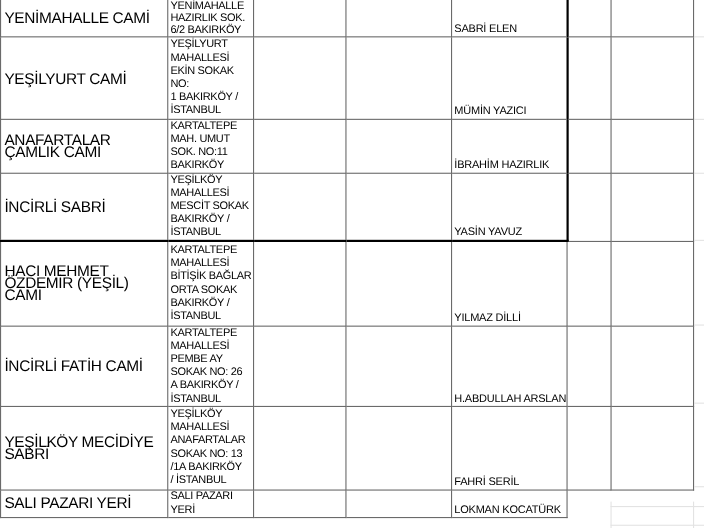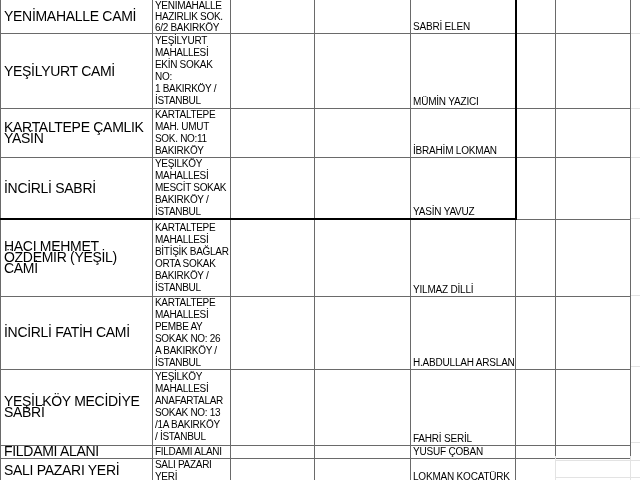--- a/index.html
+++ b/index.html
@@ -82,28 +82,28 @@
 EKİN SOKAK NO:
 1 BAKIRKÖY /
 İSTANBUL</td>
           <td class="empty"></td>
           <td class="empty"></td>
           <td class="person br-bold">MÜMİN YAZICI</td>
           <td class="empty"></td>
           <td class="empty"></td>
         </tr>
         <tr class="r2" style="height: 49px;">
-          <td class="mosque">KARTALTEPE ÇAMLIK YASİN</td>
+          <td class="mosque">ANAFARTALAR ÇAMLIK CAMİ</td>
           <td class="addr">KARTALTEPE
 MAH. UMUT
 SOK. NO:11
 BAKIRKÖY</td>
           <td class="empty"></td>
           <td class="empty"></td>
-          <td class="person br-bold">İBRAHİM LOKMAN</td>
+          <td class="person br-bold">İBRAHİM HAZIRLIK</td>
           <td class="empty"></td>
           <td class="empty"></td>
         </tr>
         <tr class="r3" style="height: 61px;">
           <td class="mosque bb-bold">İNCİRLİ SABRİ</td>
           <td class="addr bb-bold">YEŞİLKÖY
 MAHALLESİ
 MESCİT SOKAK
 BAKIRKÖY /
 İSTANBUL</td>
@@ -149,29 +149,20 @@
 ANAFARTALAR
 SOKAK NO: 13
 /1A BAKIRKÖY
 / İSTANBUL</td>
           <td class="empty"></td>
           <td class="empty"></td>
           <td class="person">FAHRİ SERİL</td>
           <td class="empty"></td>
           <td class="empty"></td>
         </tr>
-        <tr class="r7" style="height: 13px;">
-          <td class="mosque">FİLDAMI ALANI</td>
-          <td class="addr">FİLDAMI ALANI</td>
-          <td class="empty"></td>
-          <td class="empty"></td>
-          <td class="person">YUSUF ÇOBAN</td>
-          <td class="empty"></td>
-          <td class="empty"></td>
-        </tr>
         <tr class="r8" style="height: 25px;">
           <td class="mosque">SALI PAZARI YERİ</td>
           <td class="addr">SALI PAZARI
 YERİ</td>
           <td class="empty"></td>
           <td class="empty"></td>
           <td class="person">LOKMAN KOCATÜRK</td>
           <td class="empty unb"></td>
           <td class="empty unb"></td>
         </tr>

